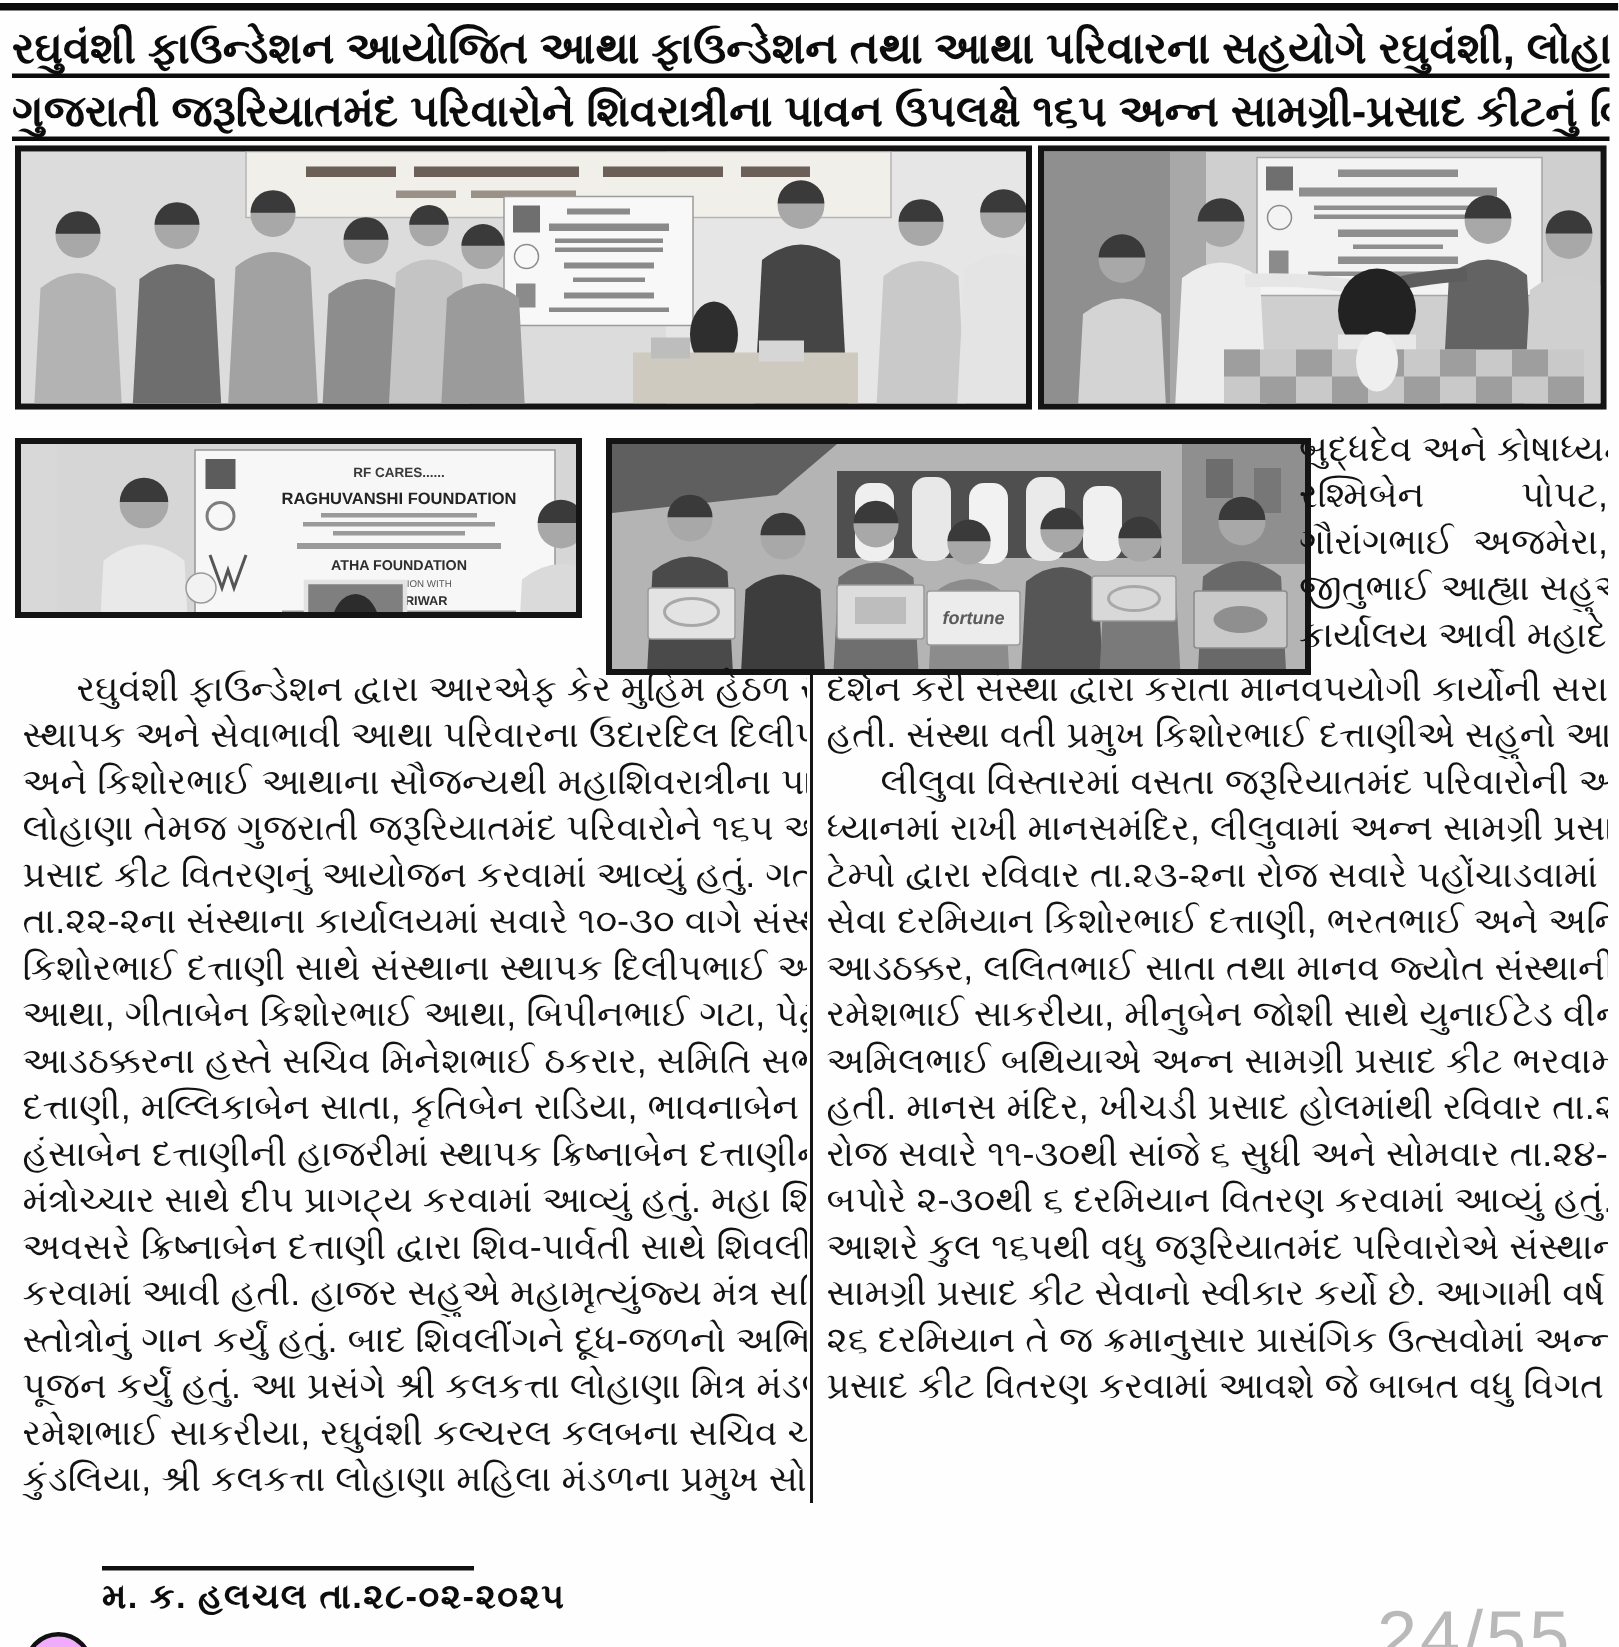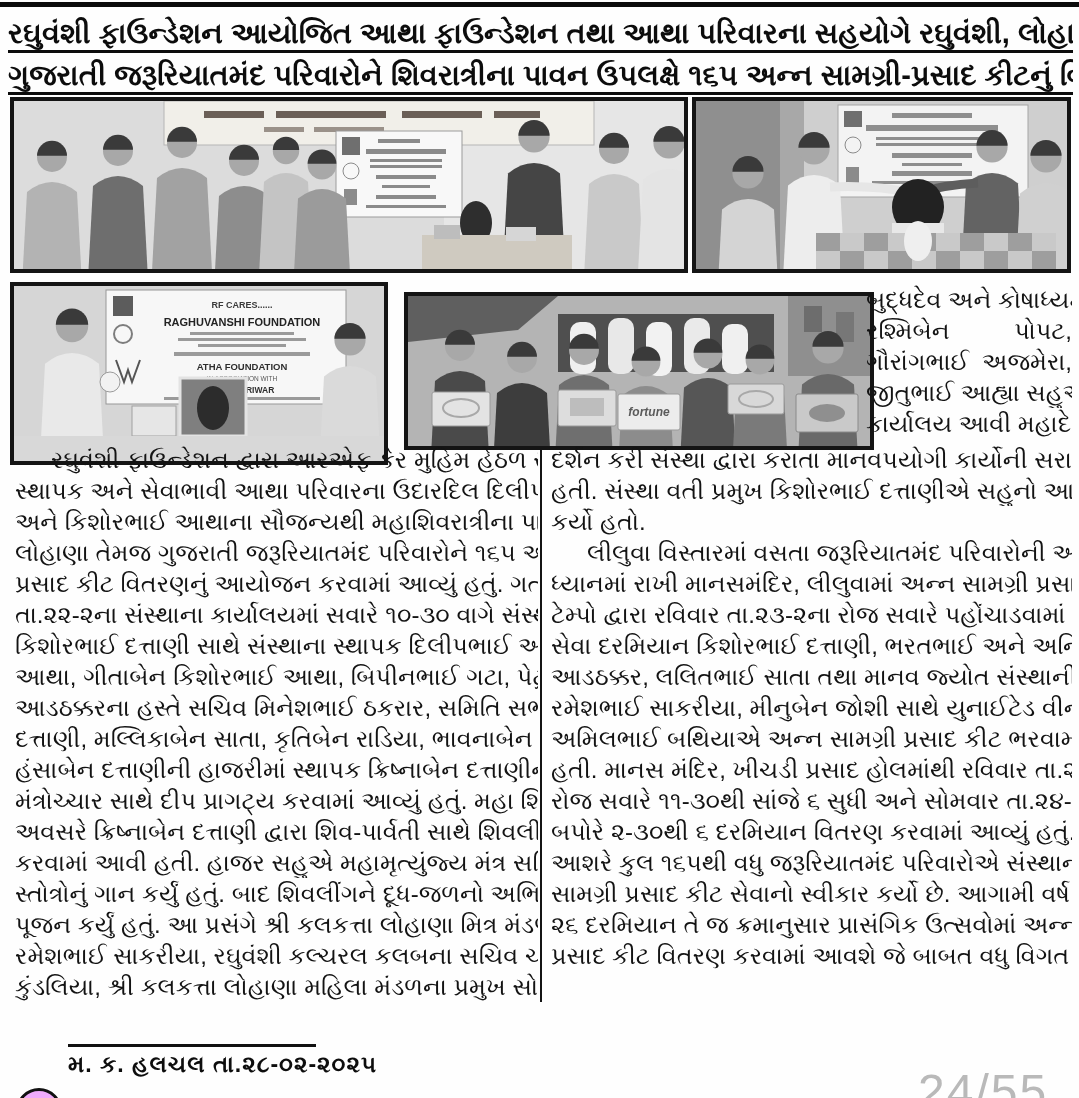--- a/index.html
+++ b/index.html
@@ -10,21 +10,21 @@
   .top-rule{position:absolute;left:0;top:2px;width:1079px;height:5px;background:#0b0b0b;}
   .headline{position:absolute;left:8px;top:12px;width:1065px;}
   .headline .hl{
     font-size:29px;font-weight:bold;line-height:42px;white-space:nowrap;overflow:hidden;
     color:#0c0c0c;text-decoration:underline;text-decoration-thickness:2.5px;text-underline-offset:7px;
   }
   .photo{position:absolute;border:4px solid #141414;background:#d8d8d8;box-sizing:border-box;overflow:hidden;}
   .photo svg{display:block;}
   #photo-1{left:10px;top:97px;width:678px;height:176px;}
   #photo-2{left:692px;top:97px;width:379px;height:176px;}
-  #photo-3{left:10px;top:282px;width:378px;height:183px;}
+  #photo-3{left:10px;top:292px;width:378px;height:120px;padding-left:24px;}
   #photo-4{left:392px;top:280px;width:470px;height:158px;}
   .caption{position:absolute;left:866px;top:284px;width:206px;}
   .caption .ln{font-size:24px;line-height:31px;}
   .col{position:absolute;top:444px;}
   #col-left{left:15px;width:523px;}
   #col-right{left:551px;width:521px;}
   .col-divider{position:absolute;left:540px;top:446px;width:2px;height:556px;background:#141414;}
   .ln{
     font-size:24px;line-height:31px;color:#131313;white-space:nowrap;
     text-align:justify;text-align-last:justify;overflow:hidden;
@@ -259,21 +259,20 @@
     <div class="ln">કરવામાં આવી હતી. હાજર સહુએ મહામૃત્યુંજ્ય મંત્ર સહિત વિવિધ</div>
     <div class="ln">સ્તોત્રોનું ગાન કર્યું હતું. બાદ શિવલીંગને દૂધ-જળનો અભિષેક કરી</div>
     <div class="ln">પૂજન કર્યું હતું. આ પ્રસંગે શ્રી કલકત્તા લોહાણા મિત્ર મંડળના પ્રમુખ</div>
     <div class="ln">રમેશભાઈ સાકરીયા, રઘુવંશી કલ્ચરલ કલબના સચિવ ચંદ્રકાંતભાઈ</div>
     <div class="ln">કુંડલિયા, શ્રી કલકત્તા લોહાણા મહિલા મંડળના પ્રમુખ સોનલબેન</div>
   </div>
 
   <div class="col" id="col-right">
     <div class="ln">દર્શન કરી સંસ્થા દ્વારા કરાતા માનવપયોગી કાર્યોની સરાહના કરી</div>
     <div class="ln">હતી. સંસ્થા વતી પ્રમુખ કિશોરભાઈ દત્તાણીએ સહુનો આભાર વ્યક્ત</div>
-    <div class="ln end">કર્યો હતો.</div>
     <div class="ln ind">લીલુવા વિસ્તારમાં વસતા જરૂરિયાતમંદ પરિવારોની અનુકૂળતાને</div>
     <div class="ln">ધ્યાનમાં રાખી માનસમંદિર, લીલુવામાં અન્ન સામગ્રી પ્રસાદ કીટ</div>
     <div class="ln">ટેમ્પો દ્વારા રવિવાર તા.૨૩-૨ના રોજ સવારે પહોંચાડવામાં આવ્યો જે</div>
     <div class="ln">સેવા દરમિયાન કિશોરભાઈ દત્તાણી, ભરતભાઈ અને અનિલભાઈ</div>
     <div class="ln">આડઠક્કર, લલિતભાઈ સાતા તથા માનવ જ્યોત સંસ્થાની ટીમના</div>
     <div class="ln">રમેશભાઈ સાકરીયા, મીનુબેન જોશી સાથે યુનાઈટેડ વીના કોષાધ્યક્ષ</div>
     <div class="ln">અમિલભાઈ બથિયાએ અન્ન સામગ્રી પ્રસાદ કીટ ભરવામાં સેવા આપી</div>
     <div class="ln">હતી. માનસ મંદિર, ખીચડી પ્રસાદ હોલમાંથી રવિવાર તા.૨૩-૨ના</div>
     <div class="ln">રોજ સવારે ૧૧-૩૦થી સાંજે ૬ સુધી અને સોમવાર તા.૨૪-૨ના</div>
     <div class="ln">બપોરે ૨-૩૦થી ૬ દરમિયાન વિતરણ કરવામાં આવ્યું હતું. આમ</div>

